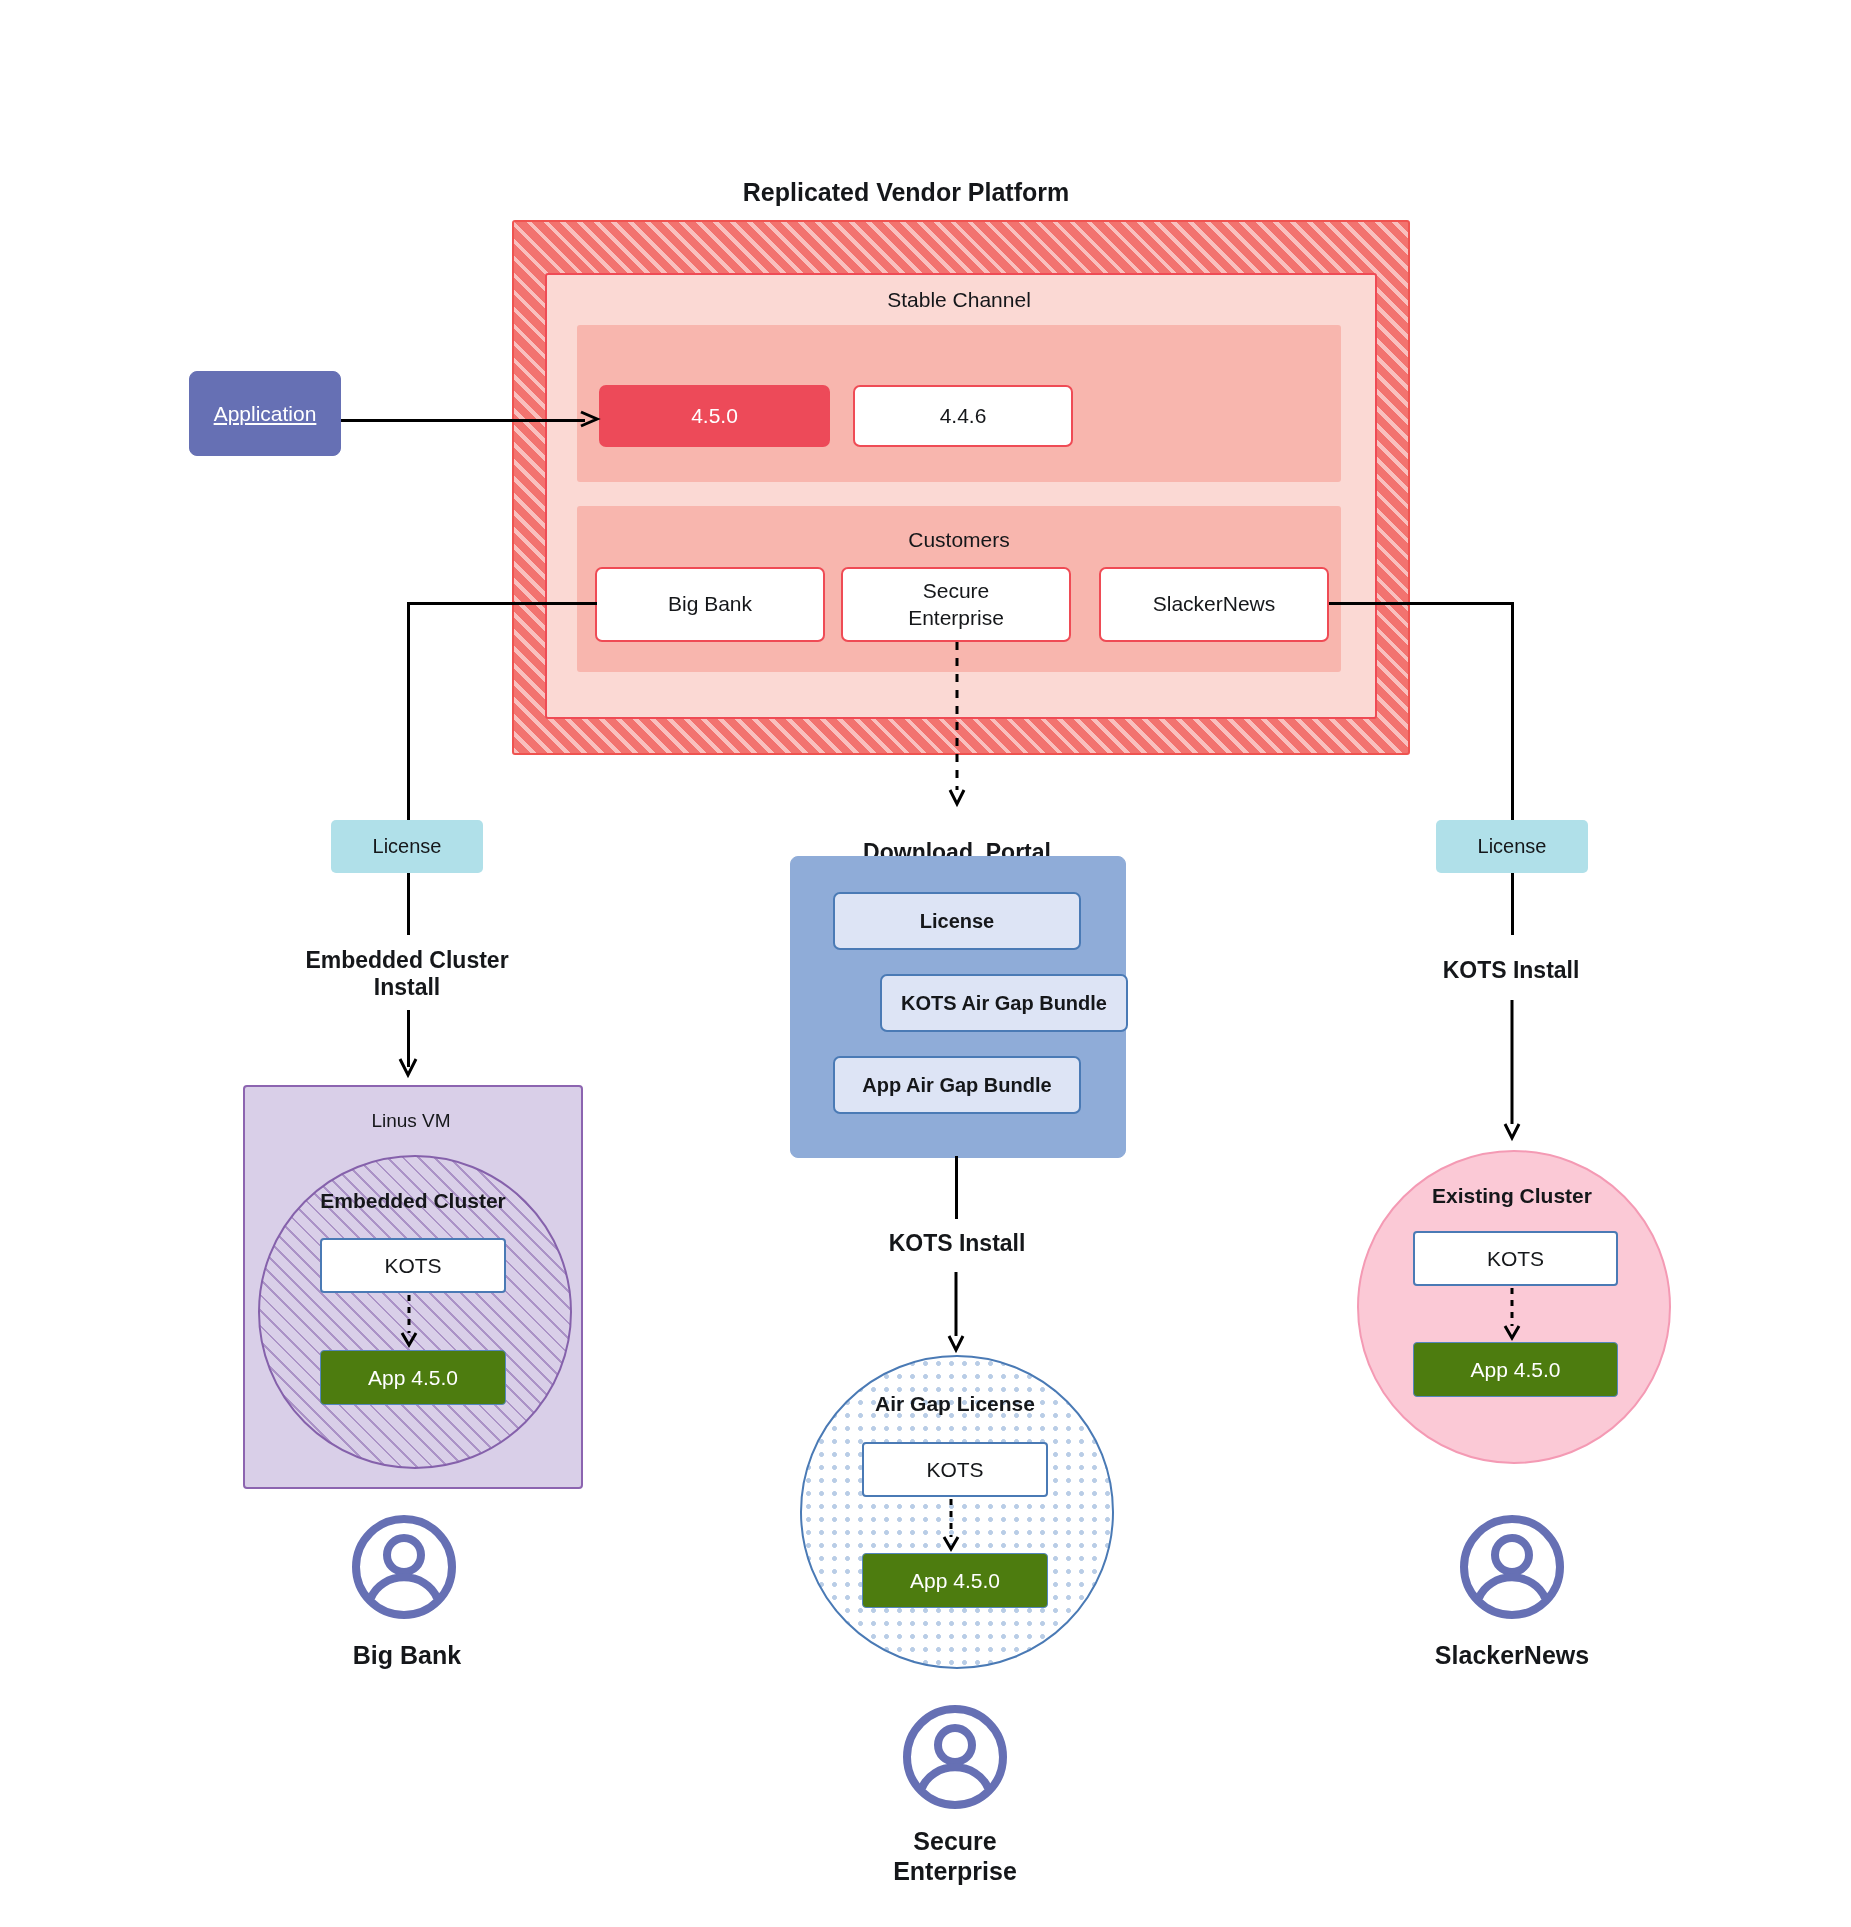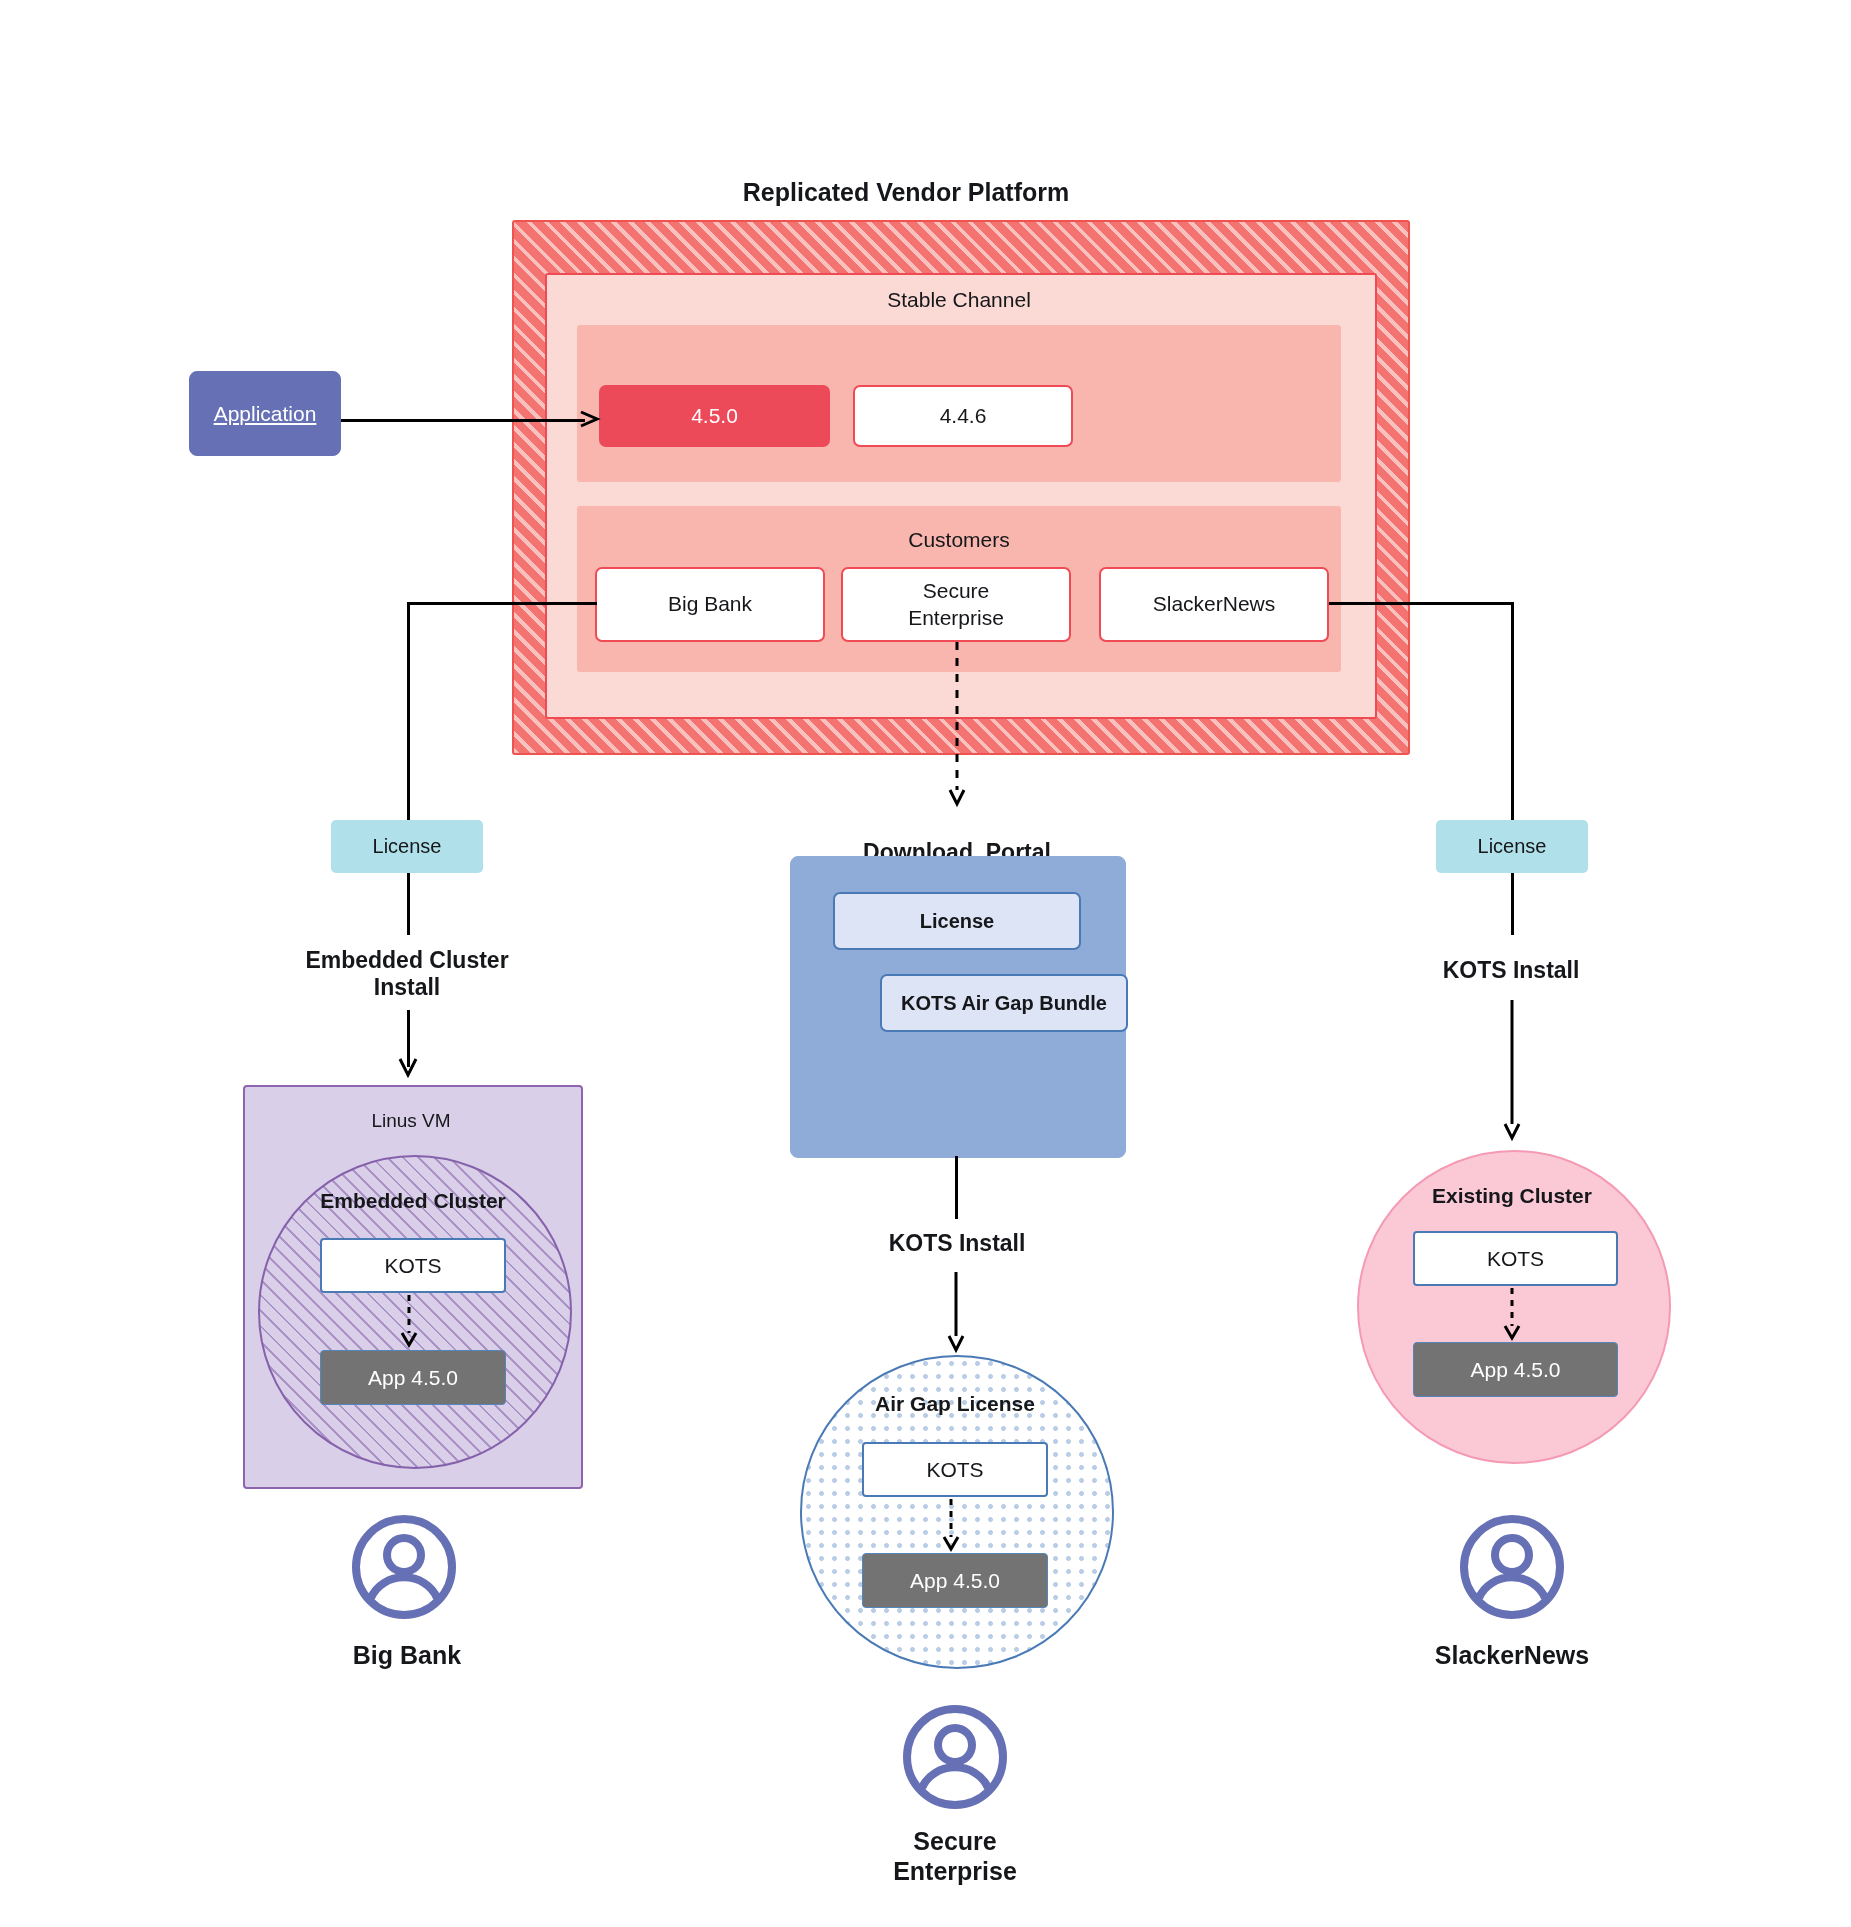--- a/index.html
+++ b/index.html
@@ -164,21 +164,21 @@
     background:#fbc9d6;
   }
   .kots-box{
     background:#ffffff;
     border:2px solid #4a7ab5;
     border-radius:4px;
     color:#15171a;
     font-size:21px;
   }
   .app-ver-box{
-    background:#737373;
+    background:#4d7c0f;
     border:1px solid #5486be;
     border-radius:4px;
     color:#ffffff;
     font-size:21px;
   }
   .cluster-title{
     font-size:21px;
     font-weight:700;
     color:#15171a;
   }
@@ -266,20 +266,21 @@
     <path d="M12 0 L12 148" fill="none" stroke="#000" stroke-width="3" stroke-dasharray="8,8"></path>
     <path d="M5 148 L12 162 L19 148" fill="none" stroke="#000" stroke-width="3"></path>
   </svg>
 
   <div class="abs title-bold ctr" style="left:797px;top:812px;width:320px;height:32px;white-space:pre;">Download  Portal</div>
 
   <div class="abs portal-box" style="left:790px;top:856px;width:334px;height:300px;"></div>
 
   <div class="abs portal-item ctr" style="left:833px;top:892px;width:248px;height:58px;">License</div>
   <div class="abs portal-item ctr" style="left:880px;top:974px;width:248px;height:58px;">KOTS Air Gap Bundle</div>
+  <div class="abs portal-item ctr" style="left:833px;top:1056px;width:248px;height:58px;">App Air Gap Bundle</div>
 
   <div class="abs ln ln-v" style="left:955px;top:1156px;height:63px;"></div>
 
   <div class="abs label-flow ctr" style="left:797px;top:1228px;width:320px;height:32px;">KOTS Install</div>
 
   <svg class="abs arrow" style="left:944px;top:1272px;" width="24" height="80" viewBox="0 0 24 80">
     <path d="M12 0 L12 64" fill="none" stroke="#000" stroke-width="3"></path>
     <path d="M5 64 L12 78 L19 64" fill="none" stroke="#000" stroke-width="3"></path>
   </svg>
 

